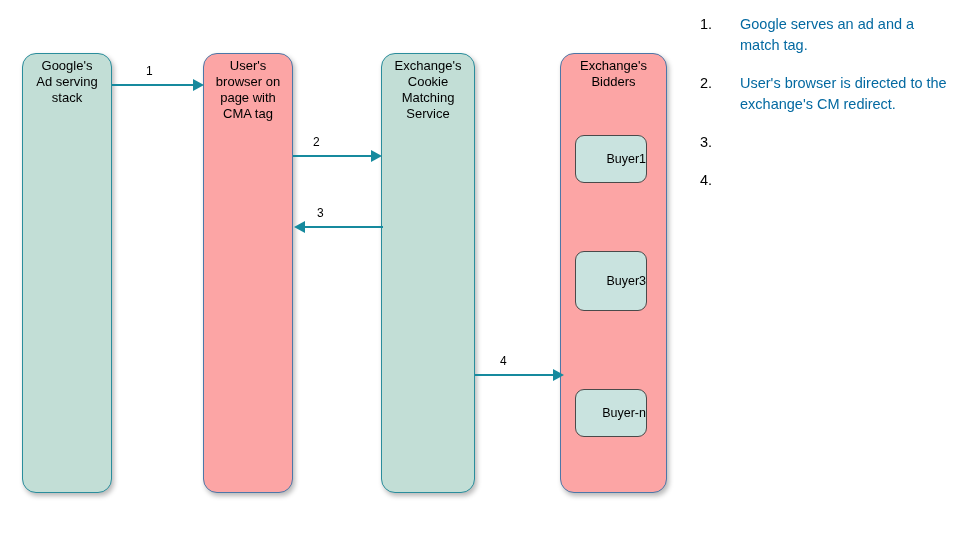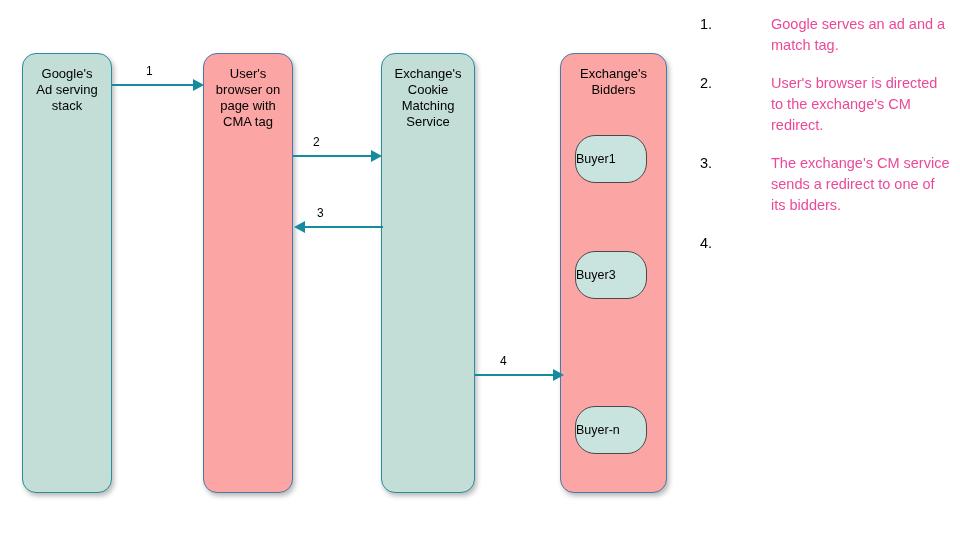--- a/index.html
+++ b/index.html
@@ -25,21 +25,21 @@
   }
 
   .node {
     position: absolute;
     box-sizing: border-box;
     border-radius: 14px;
     border: 1px solid #2a8d9c;
     box-shadow: 2px 3px 5px rgba(0,0,0,0.28);
     display: flex;
     justify-content: center;
-    padding-top: 12px;
+    padding-top: 4px;
   }
   .node-green {
     background: #c2ded6;
     border-color: #2a8d9c;
   }
   .node-blue {
     background: #fca5a5;
     border-color: #4c77a8;
   }
   .node-label {
@@ -48,24 +48,24 @@
     text-align: center;
     white-space: pre-line;
     color: #000;
   }
 
   .buyer {
     position: absolute;
     box-sizing: border-box;
     background: #c9e3df;
     border: 1px solid #4a4a4a;
-    border-radius: 20px;
+    border-radius: 9px;
     display: flex;
     align-items: center;
-    justify-content: flex-start;
+    justify-content: flex-end;
     font-size: 12.5px;
     color: #000;
   }
 
   .arrow-line {
     position: absolute;
     height: 2px;
     background: #168a9e;
   }
   .arrow-head {
@@ -100,23 +100,22 @@
   .step-num {
     width: 40px;
     flex: 0 0 40px;
     font-size: 14.5px;
     line-height: 21px;
     color: #000;
   }
   .step-text {
     font-size: 14.5px;
     line-height: 21px;
-    color: #ec4899;
+    color: #0369a1;
     flex: 1 1 auto;
-    margin-left: 31px;
   }
 </style>
 </head>
 <body>
 
 <div id="diagram">
 
   <div class="node node-green" style="left:22px; top:53px; width:90px; height:440px;">
     <span class="node-label">Google's
 Ad serving
@@ -138,24 +137,24 @@
   </div>
 
   <div class="node node-blue" style="left:560px; top:53px; width:107px; height:440px;">
     <span class="node-label">Exchange's
 Bidders</span>
   </div>
 
   <div class="buyer" style="left:575px; top:135px; width:72px; height:48px;">
     <span>Buyer1</span>
   </div>
-  <div class="buyer" style="left:575px; top:251px; width:72px; height:48px;">
+  <div class="buyer" style="left:575px; top:251px; width:72px; height:60px;">
     <span>Buyer3</span>
   </div>
-  <div class="buyer" style="left:575px; top:406px; width:72px; height:48px;">
+  <div class="buyer" style="left:575px; top:389px; width:72px; height:48px;">
     <span>Buyer-n</span>
   </div>
 
   <div class="arrow-line" style="left:112px; top:84px; width:83px;"></div>
   <div class="arrow-head right" style="left:193px; top:79px;"></div>
   <div class="arrow-label" style="left:146px; top:64px;">1</div>
 
   <div class="arrow-line" style="left:293px; top:155px; width:80px;"></div>
   <div class="arrow-head right" style="left:371px; top:150px;"></div>
   <div class="arrow-label" style="left:313px; top:135px;">2</div>
@@ -177,20 +176,19 @@
     <div class="step-text">Google serves an ad and a match tag.</div>
   </div>
 
   <div class="step">
     <div class="step-num">2.</div>
     <div class="step-text">User's browser is directed to the exchange's CM redirect.</div>
   </div>
 
   <div class="step">
     <div class="step-num">3.</div>
-    <div class="step-text">The exchange's CM service sends a redirect to one of its bidders.</div>
   </div>
 
   <div class="step">
     <div class="step-num">4.</div>
   </div>
 
 </div>
 
 </body></html>

